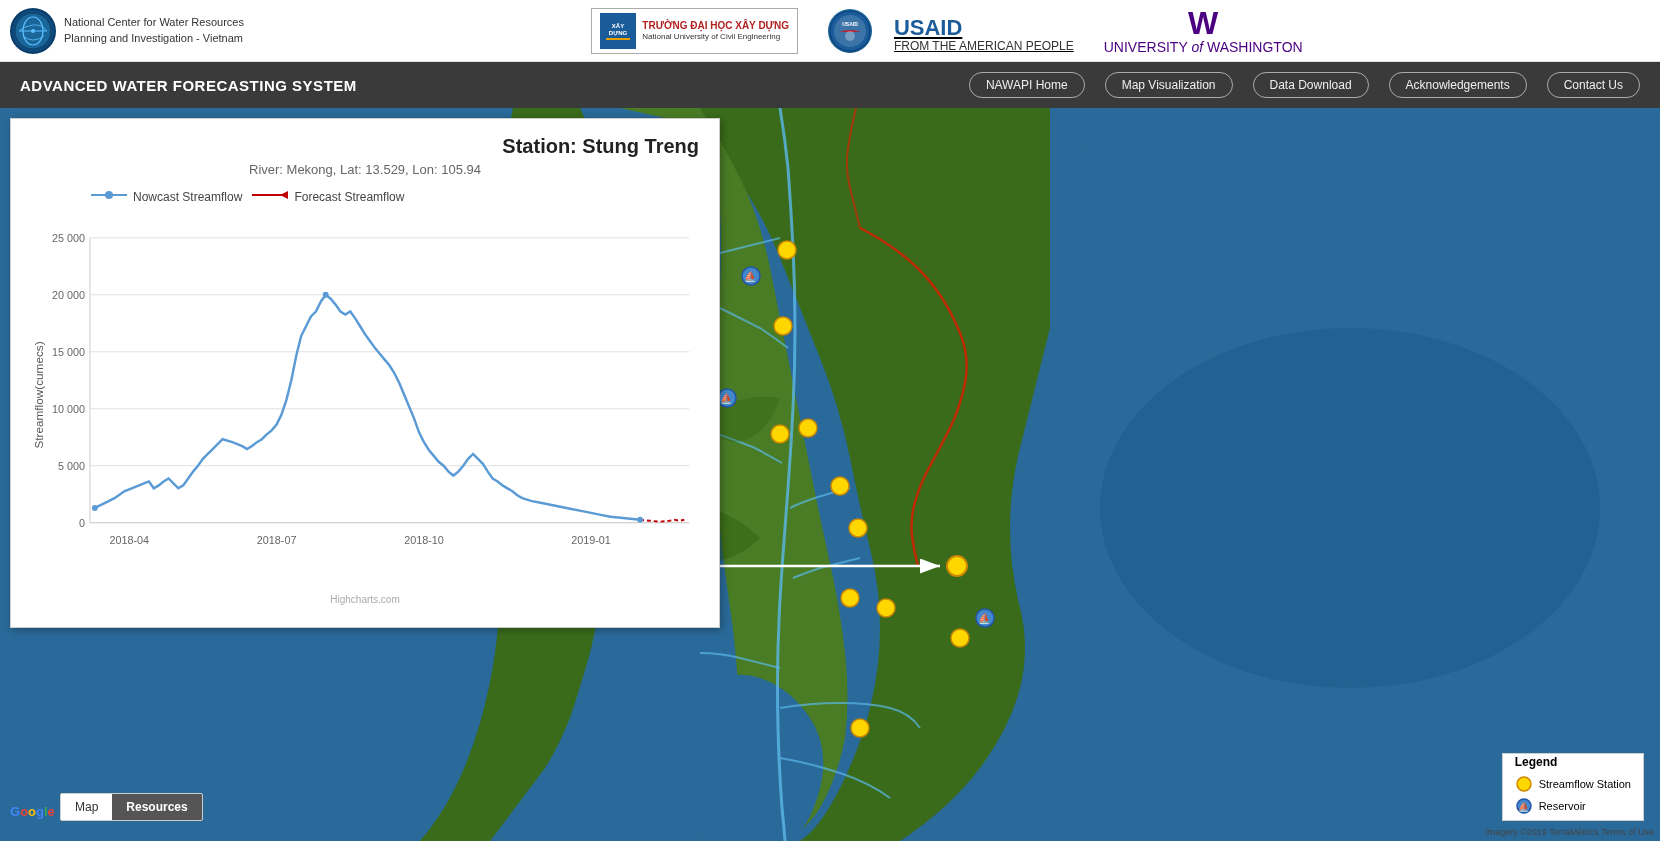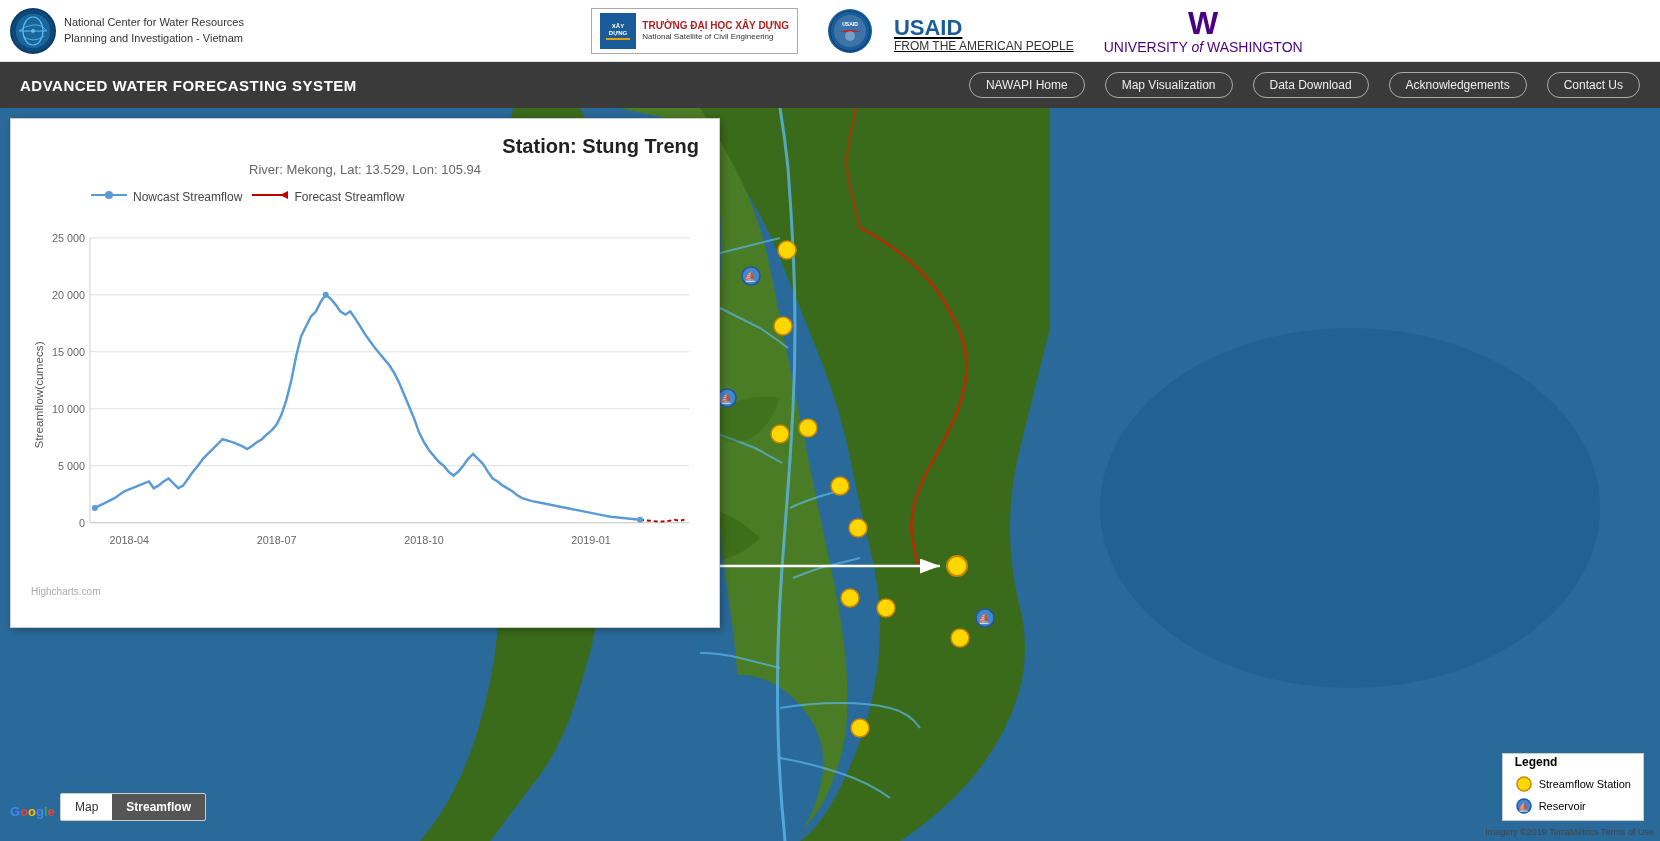--- a/index.html
+++ b/index.html
@@ -163,24 +163,24 @@
       align-items: center;
       gap: 6px;
       font-size: 12px;
       color: #444;
     }
     #chart-svg {
       width: 100%;
       height: 370px;
     }
     .highcharts-credit {
-      text-align: left;
+      text-align: center;
       font-size: 10px;
       color: #aaa;
-      margin-top: 2px;
+      margin-top: 10px;
     }
 
     
     .map-type-control {
       position: absolute;
       bottom: 20px;
       left: 60px;
       display: flex;
       background: white;
       border: 1px solid #ccc;
@@ -271,21 +271,21 @@
       <div class="university-logo-icon">
         <svg width="32" height="32" viewBox="0 0 32 32">
           <rect width="32" height="32" fill="#1a5c99"></rect>
           <text x="16" y="13" text-anchor="middle" fill="white" font-size="6" font-weight="bold">XÂY</text>
           <text x="16" y="20" text-anchor="middle" fill="white" font-size="6" font-weight="bold">DỰNG</text>
           <rect x="4" y="23" width="24" height="2" fill="#e8a000"></rect>
         </svg>
       </div>
       <div class="university-text-vn">
         <strong>TRƯỜNG ĐẠI HỌC XÂY DỰNG</strong><br>
-        <span>National Satellite of Civil Engineering</span>
+        <span>National University of Civil Engineering</span>
       </div>
     </div>
 
     <div class="usaid-logo">
       <div class="usaid-shield">
         <svg width="42" height="42" viewBox="0 0 42 42">
           <circle cx="21" cy="21" r="20" fill="#1a5c99" stroke="#0a3a7a" stroke-width="1"></circle>
           <circle cx="21" cy="21" r="16" fill="white" opacity="0.15"></circle>
           <text x="21" y="16" text-anchor="middle" fill="white" font-size="5" font-weight="bold">USAID</text>
           <path d="M10 22 Q21 18 32 22" fill="#e00" opacity="0.7"></path>
@@ -448,21 +448,21 @@
       <circle cx="65" cy="295" r="3" fill="#5b9bd5"></circle>
       <circle cx="300" cy="78" r="3" fill="#5b9bd5"></circle>
       <circle cx="620" cy="307" r="3" fill="#5b9bd5"></circle>
     </svg>
 
     <div class="highcharts-credit">Highcharts.com</div>
   </div>
 
   <div class="map-type-control">
     <button class="map-type-btn">Map</button>
-    <button class="map-type-btn active">Streamflow</button>
+    <button class="map-type-btn active">Resources</button>
   </div>
 
   <div class="google-logo">
     <span style="color:#4285F4">G</span><span style="color:#EA4335">o</span><span style="color:#FBBC05">o</span><span style="color:#4285F4">g</span><span style="color:#34A853">l</span><span style="color:#EA4335">e</span>
   </div>
 
   <div class="legend-box">
     <div class="legend-box-title">Legend</div>
     <div class="legend-box-item">
       <svg width="18" height="18" viewBox="0 0 18 18">

